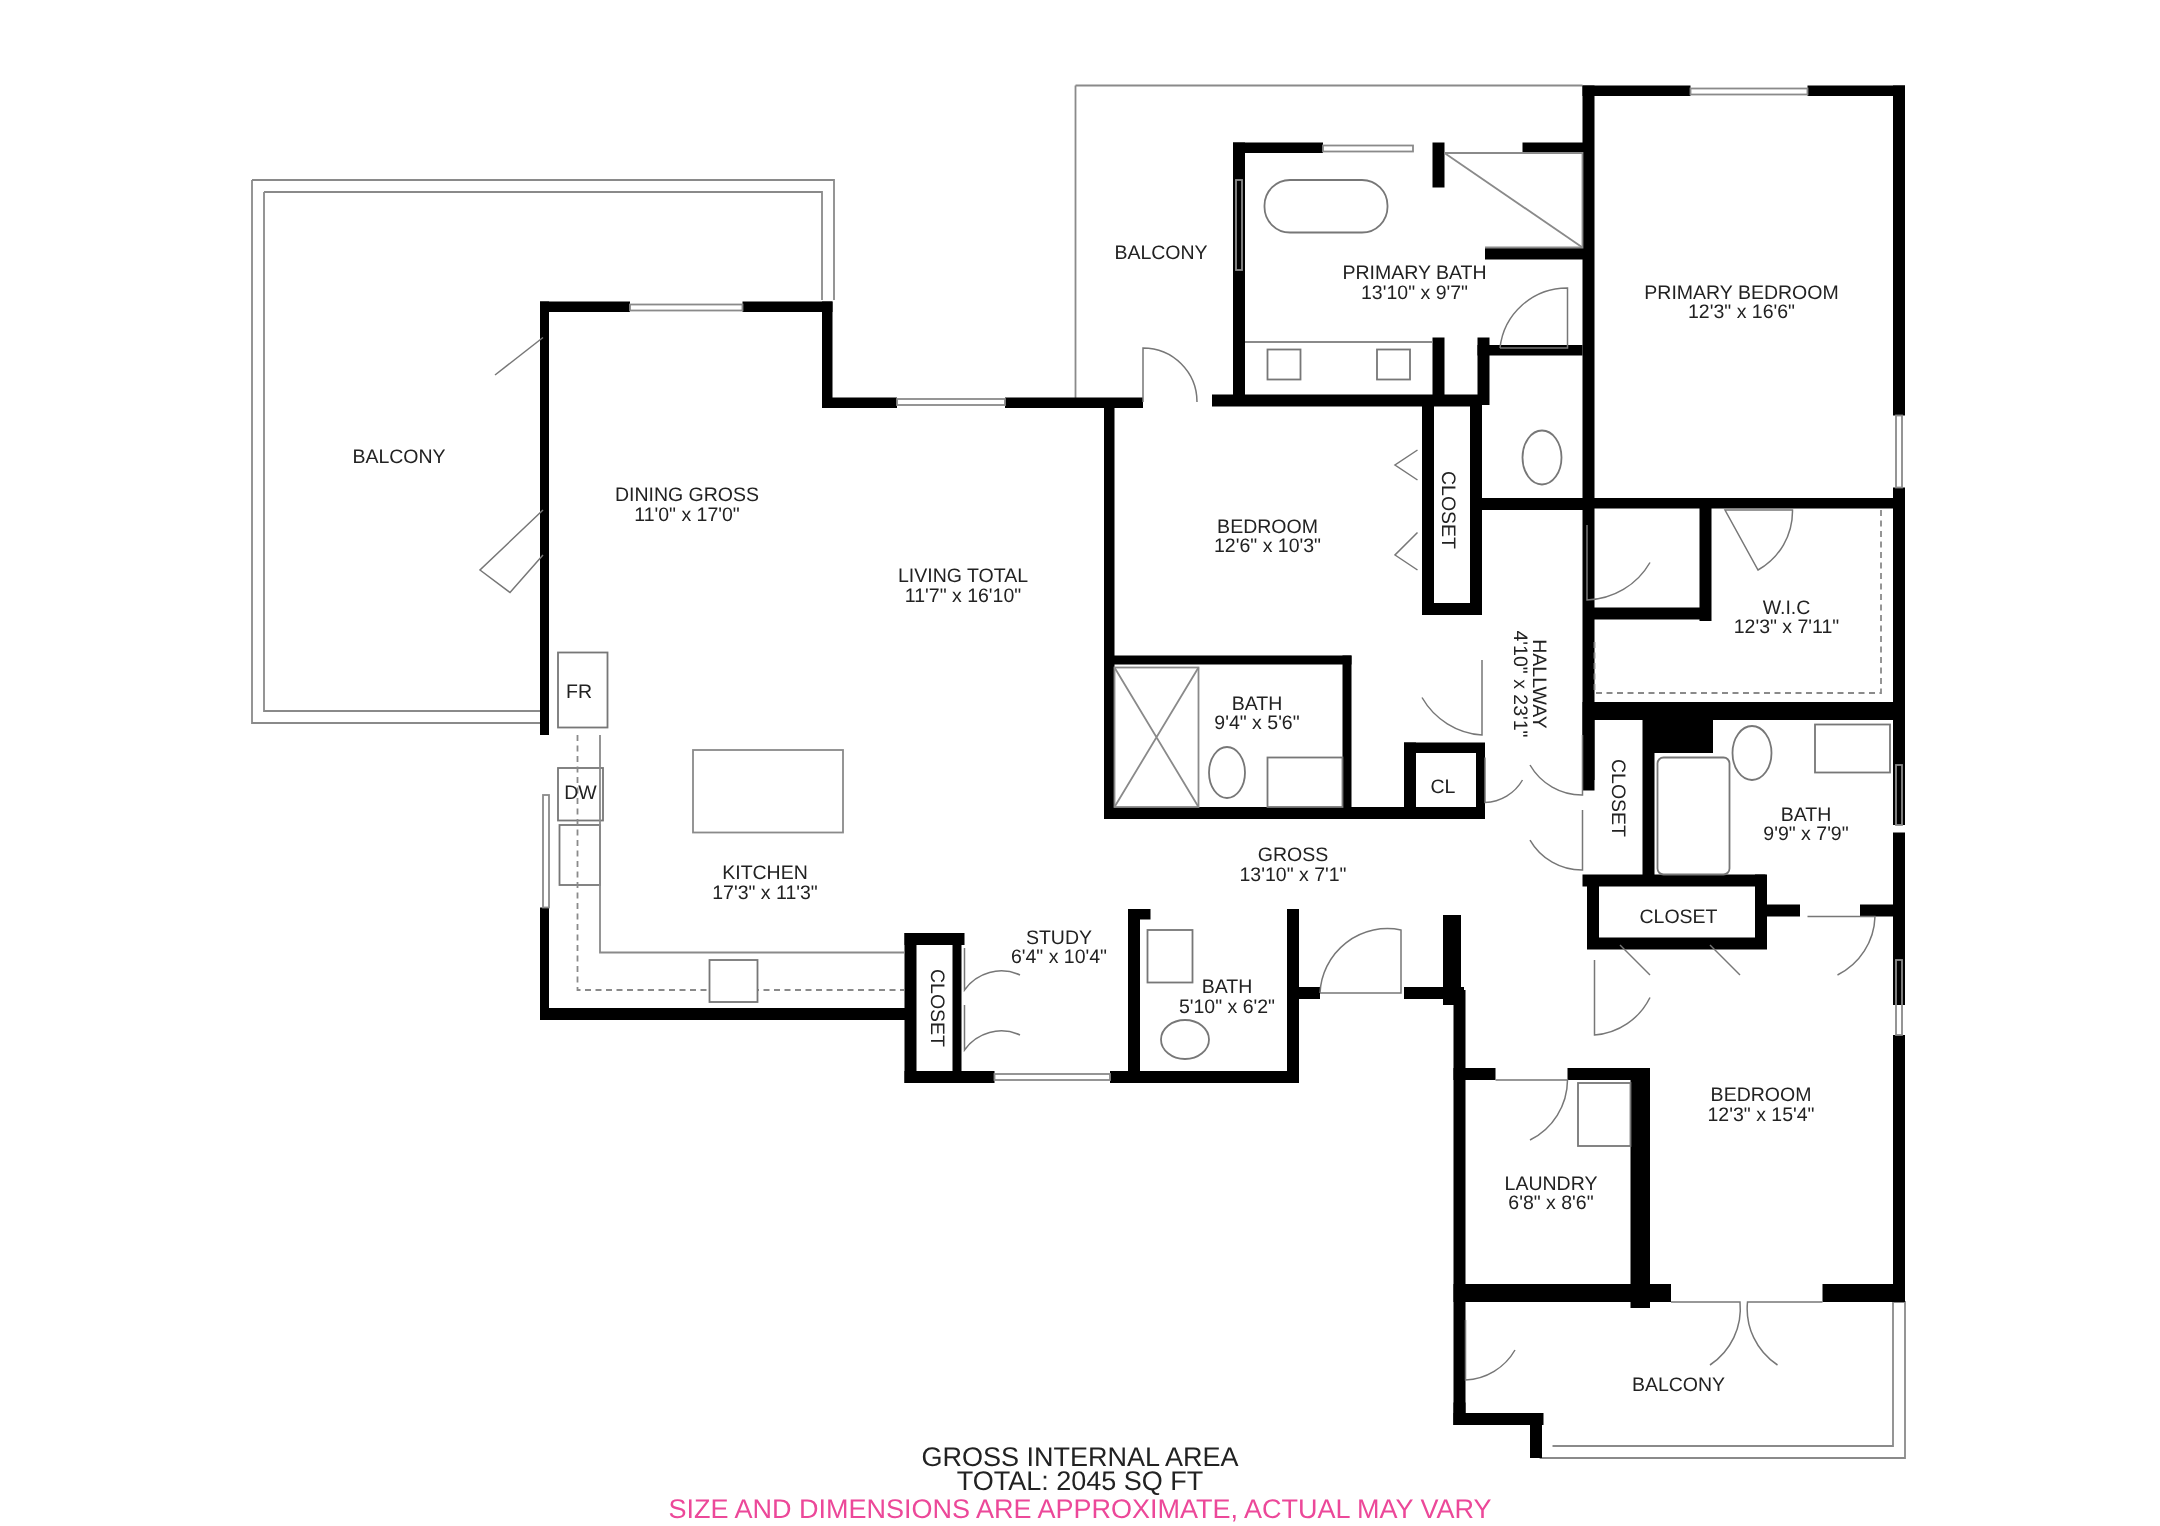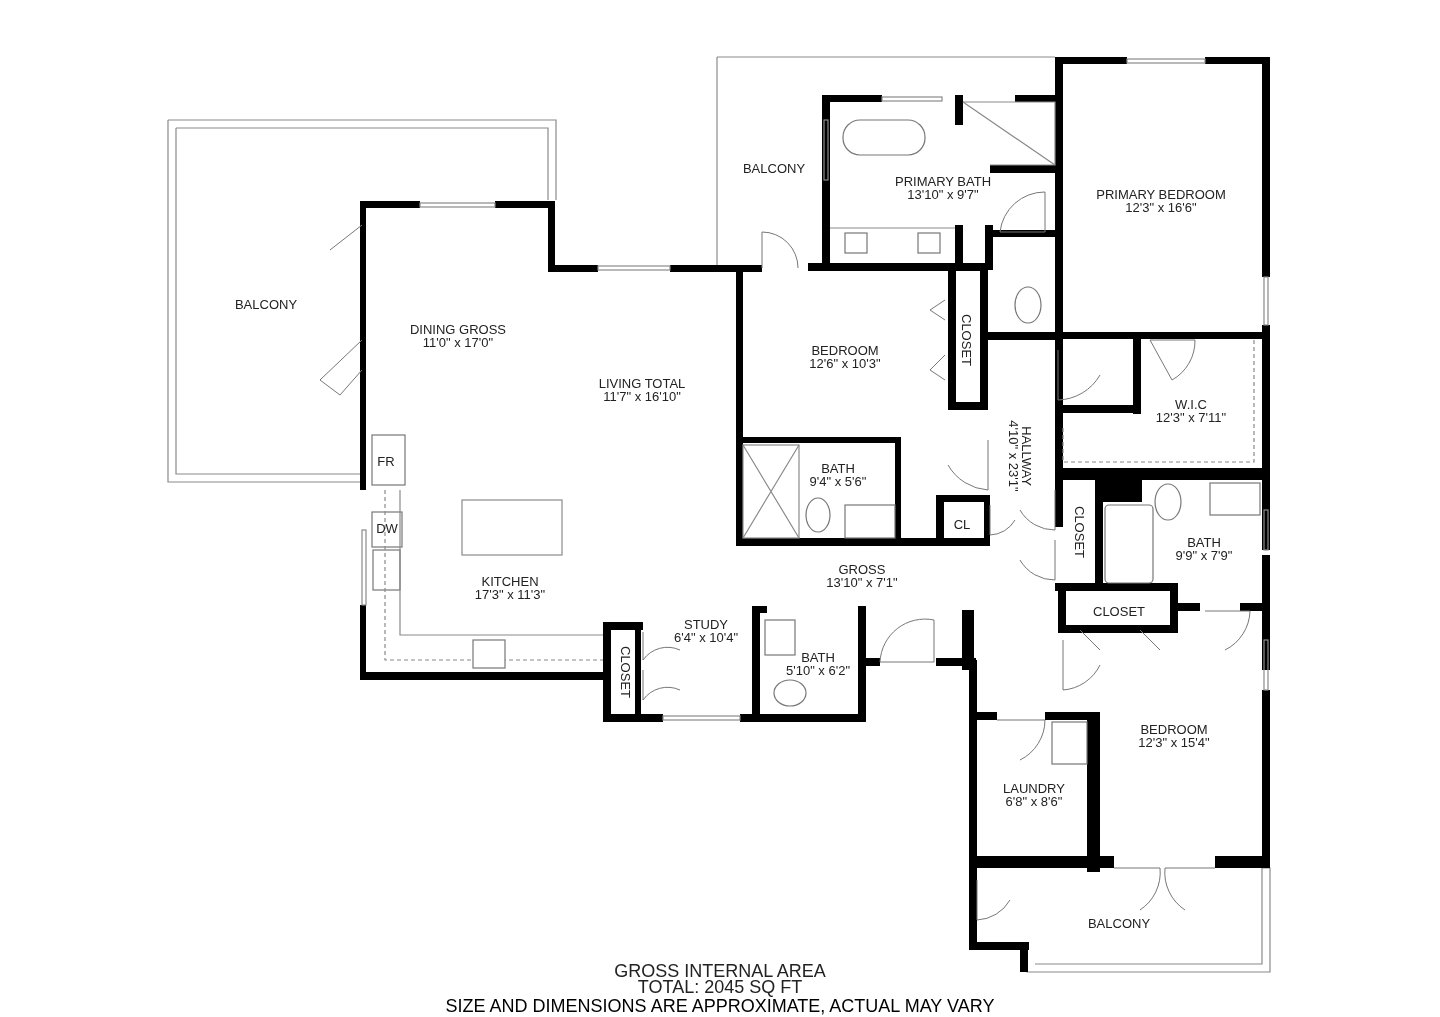--- a/index.html
+++ b/index.html
@@ -6,21 +6,21 @@
   body { width: 1440px; height: 1017px; position: relative; overflow: hidden; font-family: "Liberation Sans", sans-serif; }
   #plan { position: absolute; left: 0; top: 0; }
   .wall { fill: #000; }
   .thin { fill: none; stroke: #8a8a8a; stroke-width: 1.2; }
   .door { fill: none; stroke: #777; stroke-width: 1; }
   .fixture { fill: #fff; stroke: #777; stroke-width: 1.2; }
   .label { position: absolute; text-align: center; color: #222; font-size: 13px; line-height: 13px; white-space: nowrap; transform: translate(-50%, -50%); }
   .label .name, .label .dim { display: block; }
   .vert { transform: translate(-50%, -50%) rotate(90deg); }
   .footer { position: absolute; left: 0; width: 1440px; text-align: center; font-size: 18px; color: #222; }
-  .footer.note { color: #000000; }
+  .footer.note { color: #ec4899; }
 </style>
 </head>
 <body>
 
 <svg id="plan" width="1440" height="1017" viewBox="0 0 1440 1017" xmlns="http://www.w3.org/2000/svg">
 
   <g>
     <path class="thin" d="M168,120 L556,120 L556,200"></path>
     <path class="thin" d="M176,128 L548,128 L548,200"></path>
     <path class="thin" d="M168,120 L168,482 L362,482"></path>

